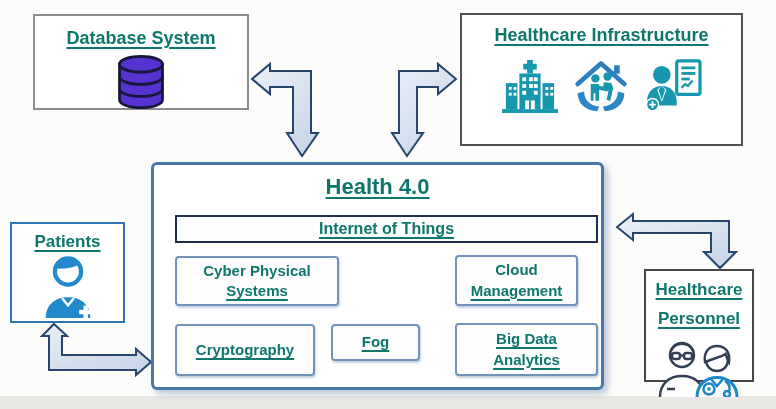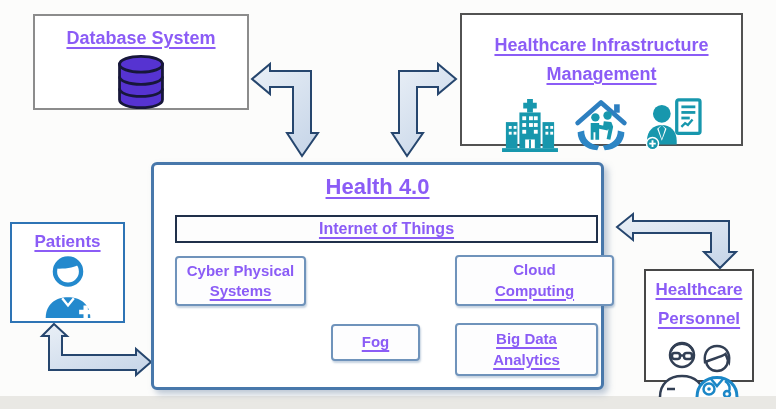--- a/index.html
+++ b/index.html
@@ -3,21 +3,21 @@
 <meta charset="utf-8">
 <style>
   * { box-sizing: border-box; margin: 0; padding: 0; }
   html,body { background:#ffffff; }
   .canvas {
     position: relative;
     width: 776px; height: 409px;
     background: #fcfcfb;
     font-family: "Liberation Sans", sans-serif;
     font-weight: bold;
-    color: #8b5cf6;
+    color: #0f766e;
     overflow: hidden;
   }
   .floor {
     position:absolute; left:0; right:0; bottom:0; height:13px;
     background:#e9e8e4;
   }
   .arrows { position:absolute; left:0; top:0; width:776px; height:409px; }
   .node { position:absolute; background:#ffffff; text-align:center; }
   .u { text-decoration: underline; text-underline-offset: 3px; text-decoration-thickness: 1.5px; }
   span:empty { display:none; }
@@ -28,21 +28,21 @@
   .personnel-box{ left:644px; top:269px; width:110px; height:113px; border:2px solid #474747; }
   .health-box   {
     left:151px; top:162px; width:453px; height:228px;
     border:3px solid #4878ab; border-radius:6px;
     box-shadow: 4px 4px 6px rgba(125,148,176,.5);
   }
 
   .db-title { font-size:18px; margin-top:12px; }
   .db-icon-wrap { margin-top:5px; }
 
-  .infra-title { font-size:18px; line-height:1.0; margin-top:21px; }
+  .infra-title { font-size:18px; line-height:1.0; margin-top:11px; }
   .infra-title .line { display:block; margin-bottom:11px; }
   .infra-icons { display:flex; justify-content:center; align-items:flex-end; gap:11px; margin-top:2px; }
 
   .patients-title { font-size:17px; margin-top:8px; }
   .patients-icon-wrap { margin-top:3px; }
 
   .personnel-title { font-size:17px; line-height:1.0; margin-top:10px; }
   .personnel-title .line { display:block; margin-bottom:12px; }
 
   .health-title { font-size:22px; margin-top:9px; text-align:center; }
@@ -52,23 +52,23 @@
     display:flex; align-items:center; justify-content:center;
     font-size:16px;
   }
   .comp {
     position:absolute;
     border:2px solid #6f93bb; border-radius:4px; background:#fdfdfe;
     box-shadow: 1px 2px 2px rgba(90,125,165,.35);
     display:flex; flex-direction:column; align-items:center; justify-content:center;
     font-size:15px; line-height:1.35;
   }
-  .c-cps     { left:21px;  top:91px;  width:131px; height:50px; }
+  .c-cps     { left:21px;  top:91px;  width:164px; height:50px; }
   .c-5g      { left:177px; top:115px; width:105px; height:32px; }
-  .c-cloud   { left:301px; top:90px;  width:159px; height:51px; }
+  .c-cloud   { left:301px; top:90px;  width:123px; height:51px; }
   .c-crypto  { left:21px;  top:159px; width:140px; height:52px; }
   .c-fog     { left:177px; top:159px; width:89px; height:37px; }
   .c-bigdata { left:301px; top:158px; width:143px; height:53px; }
 </style>
 </head>
 <body>
 
 <div class="canvas">
   <div class="floor"></div>
 
@@ -93,21 +93,20 @@
         <path d="M5 24 c0 5 10.3 8.5 23 8.5 s23 -3.5 23 -8.5" fill="none" stroke="#17173a" stroke-width="3"></path>
         <path d="M5 37 c0 5 10.3 8.5 23 8.5 s23 -3.5 23 -8.5" fill="none" stroke="#17173a" stroke-width="3"></path>
         <ellipse cx="28" cy="11" rx="23" ry="8.5" fill="#5633d1" stroke="#17173a" stroke-width="3"></ellipse>
       </svg>
     </div>
   </div>
 
   <div class="node infra-box">
     <div class="infra-title">
       <span class="line u">Healthcare Infrastructure</span>
-      <span class="line u">Management</span>
     </div>
     <div class="infra-icons">
       <span>
         <svg width="58" height="54" viewBox="0 0 60 56">
           <path d="M27 1 h6 v4 h4 v6 h-4 v4 h-6 v-4 h-4 v-6 h4 z" fill="#1797ad"></path>
           <rect x="19" y="15" width="22" height="37" fill="#1797ad"></rect>
           <rect x="5" y="25" width="12" height="27" fill="#1797ad"></rect>
           <rect x="43" y="25" width="12" height="27" fill="#1797ad"></rect>
           <rect x="1" y="52" width="58" height="4" fill="#1797ad"></rect>
           <g fill="#ffffff">
@@ -220,23 +219,26 @@
     </div>
 
     <div class="comp c-cps">
       <span>Cyber Physical</span>
       <span class="u">Systems</span>
     </div>
 
 
     <div class="comp c-cloud">
       <span>Cloud</span>
-      <span class="u">Computing</span>
-    </div>
-
+      <span class="u">Management</span>
+    </div>
+
+    <div class="comp c-crypto">
+      <span class="u">Cryptography</span>
+    </div>
 
     <div class="comp c-fog">
       <span class="u">Fog</span>
     </div>
 
     <div class="comp c-bigdata">
       <span class="u">Big Data</span>
       <span class="u">Analytics</span>
     </div>
   </div>

